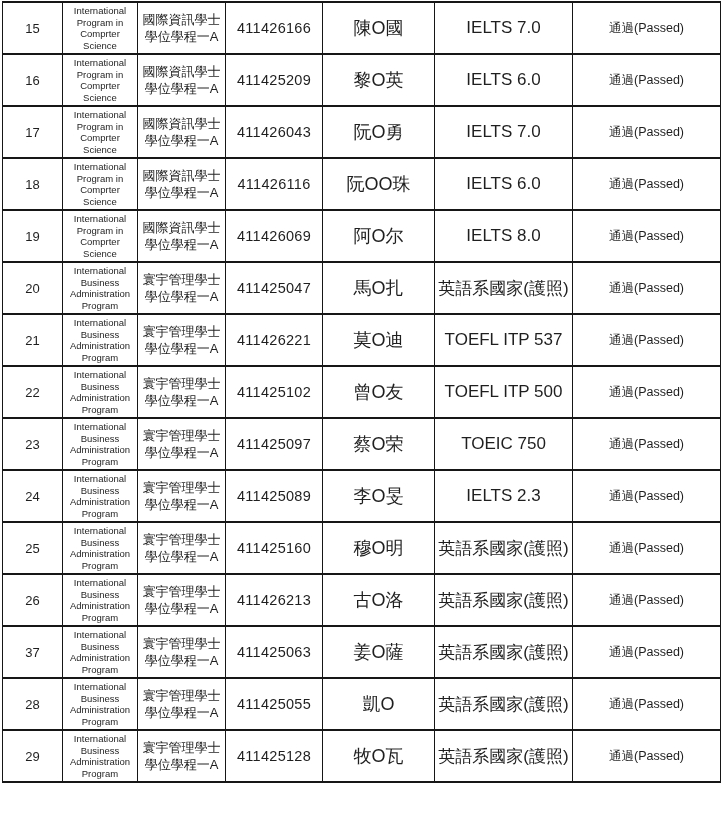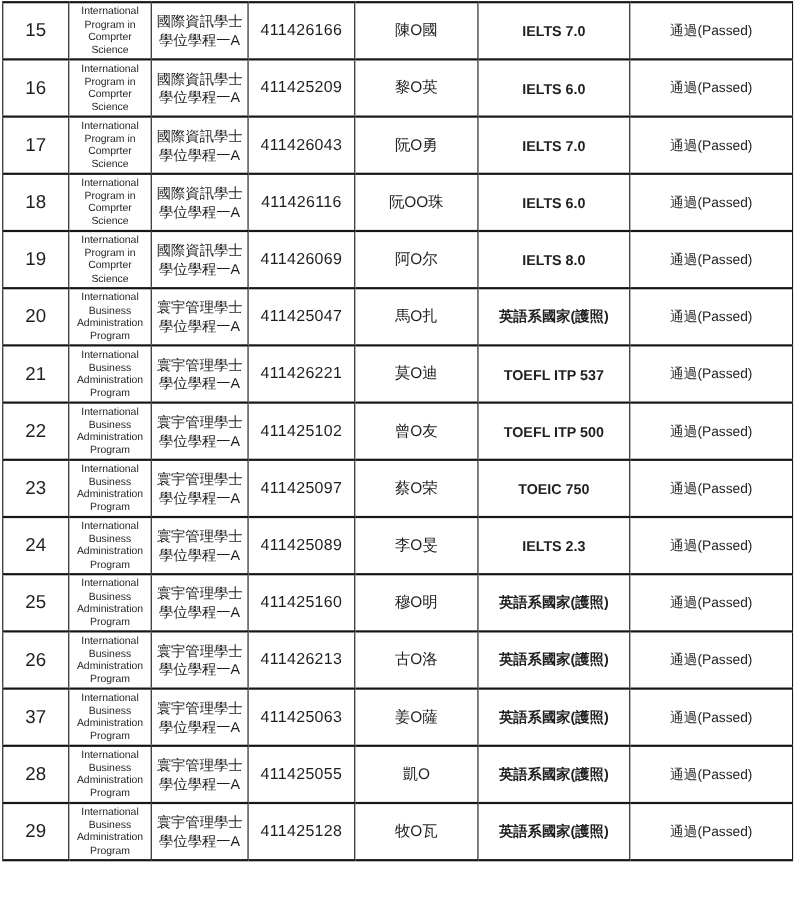--- a/index.html
+++ b/index.html
@@ -27,26 +27,26 @@
     border: 1px solid #161616;
     border-top-width: 2px;
     border-bottom-width: 2px;
     text-align: center;
     vertical-align: middle;
     padding: 0 2px;
     height: 50px;
     overflow: hidden;
     background: #ffffff;
   }
-  td.c-no     { font-size: 17px; }
+  td.c-no     { font-size: 13px; }
   td.c-en     { font-size: 9.5px;  line-height: 11.5px; padding: 0 3px; }
   td.c-zh     { font-size: 13px;   line-height: 17px; margin-left: 40px; }
   td.c-id     { font-size: 14.5px; letter-spacing: 0.3px; }
-  td.c-name   { font-size: 14px; }
-  td.c-test   { font-size: 13px; font-weight: bold; }
+  td.c-name   { font-size: 18px; }
+  td.c-test   { font-size: 17px; }
   td.c-result { font-size: 12.5px; }
 </style>
 </head>
 <body>
 
 <div class="page">
   <table class="results">
     <colgroup>
       <col style="width:60px">
       <col style="width:75px">

